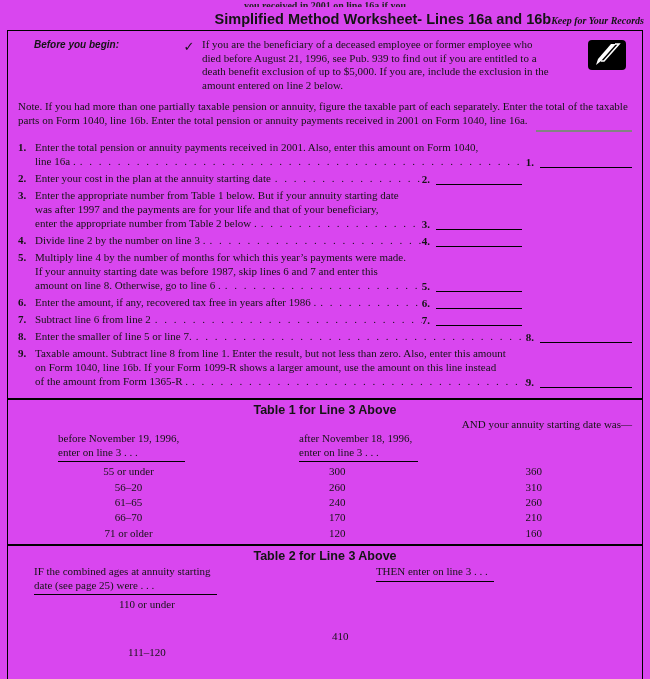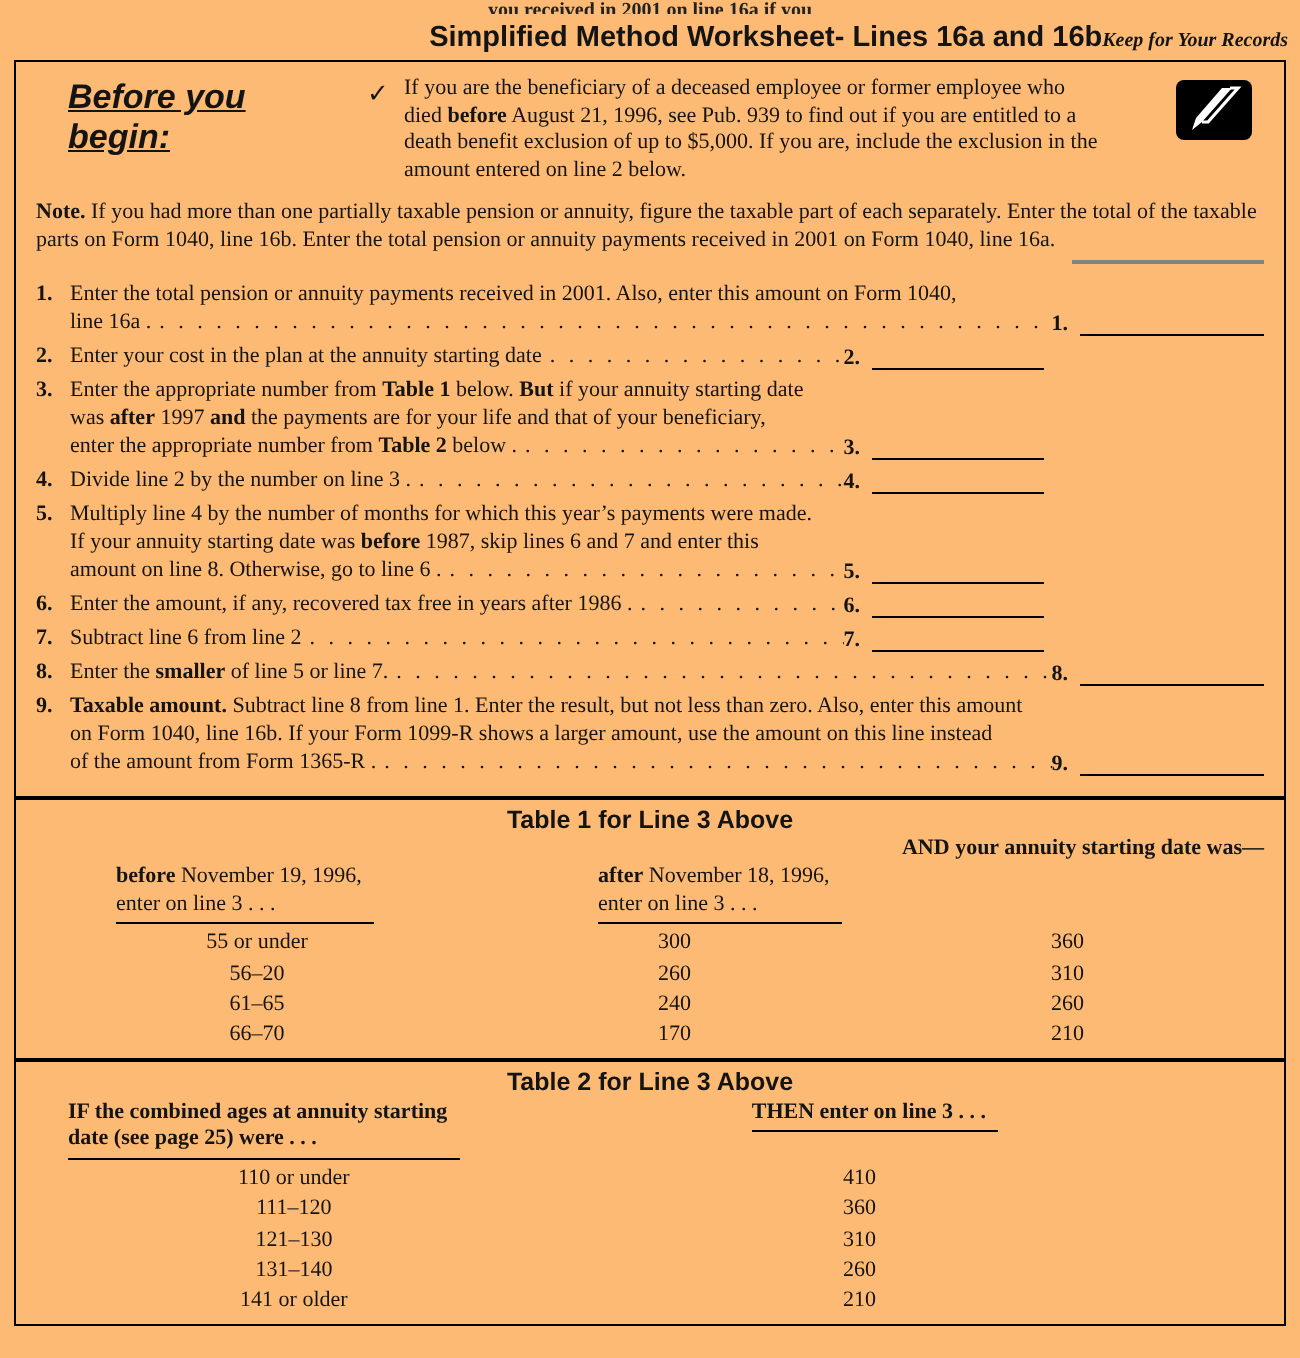--- a/index.html
+++ b/index.html
@@ -1,31 +1,31 @@
 <!DOCTYPE html>
 <html><head>
 <meta charset="utf-8">
 <style>
   * { margin:0; padding:0; box-sizing:border-box; }
   body { background:#fff; }
   .page { width:650px; height:679px; overflow:hidden; position:relative;
-          background:#fdba74; color:#141414;
+          background:#d946ef; color:#141414;
           font-family:"Liberation Serif", serif; }
   .clip-top { height:7px; overflow:hidden; text-align:center;
               font-size:10px; font-weight:bold; line-height:11px; color:#222; }
   .hdr { display:flex; justify-content:flex-end; align-items:baseline;
          padding:4px 6px 2px 23px; }
   .hdr-title { font-family:"Liberation Sans", sans-serif; font-weight:bold; font-size:14.5px; }
   .hdr-keep  { font-style:italic; font-weight:bold; font-size:10px; }
   .box { margin:1px 7px 0 7px; border:1.7px solid #000; padding:0 10px; }
 
   
   .byb { display:flex; padding:7px 0 3px 16px; }
   .byb-label { font-family:"Liberation Sans", sans-serif; font-style:italic; font-weight:bold;
-               font-size:17px; width:142px; flex-shrink:0; padding-top:1px;text-decoration:underline; }
+               font-size:10px; width:142px; flex-shrink:0; padding-top:1px; }
   .byb-check { font-size:13px; width:26px; flex-shrink:0; text-align:center; padding-top:1px; }
   .byb-text { width:352px; font-size:11px; line-height:13.5px; }
   .byb-icon { margin-left:auto; margin-right:6px; padding-top:2px; }
 
   .note { font-size:11px; line-height:14px; padding-top:4px; }
   .note-rule { width:96px; margin:3px 0 2px auto; border-top:2px solid #828282; }
 
   
   .wlines { padding:7px 0 3px 0; }
   .wline { display:flex; align-items:flex-end; font-size:11px; line-height:13.9px; margin-bottom:3.2px; }
@@ -59,23 +59,23 @@
   .t1-row > div { text-align:center; }
   .t1-rows { padding-top:2px; }
 
   
   .t2-heads, .t2-row { display:grid; grid-template-columns:42% 41% 17%; font-size:11px; }
   .t2-heads { line-height:13.5px; padding-top:1px; }
   .t2-h1 { padding-left:16px; }
   .t2-h2 { padding-left:100px; }
   .t2-row { line-height:15.4px; }
   .t2-row .c1 { text-align:center; }
-  .t2-row .c2 { text-align:center; padding-left:56px; }
+  .t2-row .c2 { text-align:left; padding-left:56px;margin-top:32px; }
   .t2-rows { padding:2px 0 3px 0; }
-  b { font-weight:bold;margin-top:32px; }
+  b { font-weight:normal;margin-top:32px; }
 </style>
 </head>
 <body>
 
 <div class="page">
 
   <div class="clip-top">you received in 2001 on line 16a if you</div>
 
   <div class="hdr">
     <span class="hdr-title">Simplified Method Worksheet-  Lines 16a and 16b</span>
@@ -260,20 +260,25 @@
         <div class="t1-row">
           <div>61–65</div>
           <div>240</div>
           <div>260</div>
         </div>
         <div class="t1-row">
           <div>66–70</div>
           <div>170</div>
           <div>210</div>
         </div>
+        <div class="t1-row">
+          <div>71 or older</div>
+          <div>120</div>
+          <div>160</div>
+        </div>
       </div>
 
     <div class="divider"></div>
     <div class="tbl-title">Table 2 for Line 3 Above</div>
     <div class="t2-heads">
       <div class="t2-h1">
         <span class="th-in"><span><b>IF the combined ages at annuity starting</b></span><br>
         <span><b>date (see page 25) were . . .</b></span></span>
       </div>
       <div class="t2-h2">

